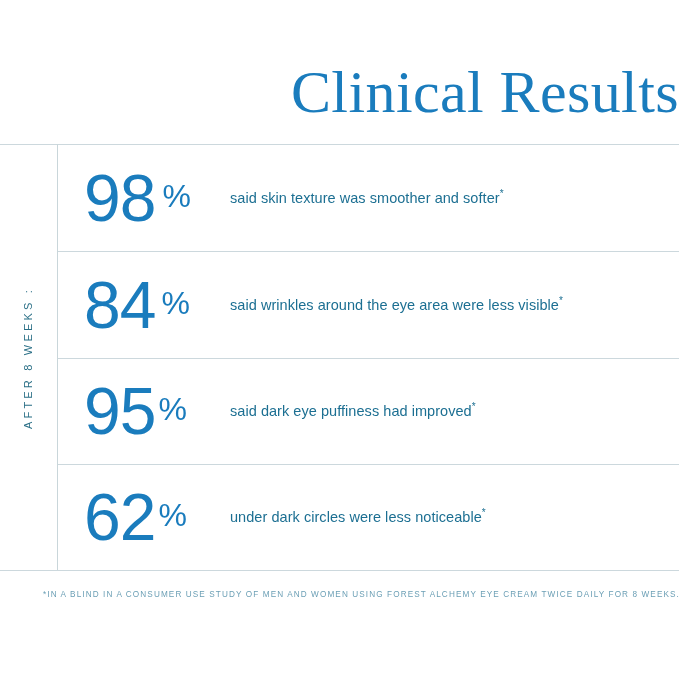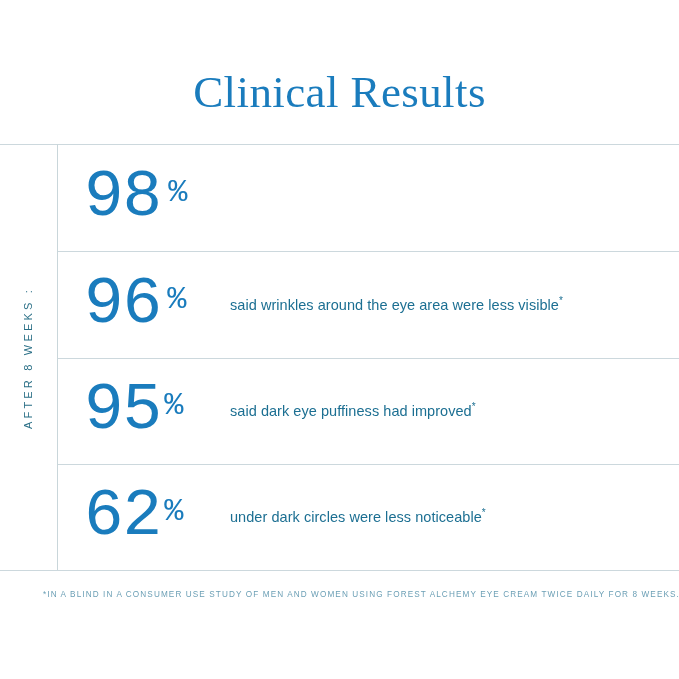--- a/index.html
+++ b/index.html
@@ -22,23 +22,23 @@
     background: #ffffff;
     box-sizing: border-box;
   }
 
   
   .title {
     position: absolute;
     left: 0;
     top: 66px;
     width: 679px;
-    text-align: center;
+    text-align: right;
     font-family: "Liberation Serif", serif;
-    font-size: 45px;
+    font-size: 60px;
     line-height: 52px;
     letter-spacing: 0.4px;
     color: #1a7cbd;
     font-weight: 400;
     white-space: nowrap;
   }
 
   
   .rule-top {
     position: absolute;
@@ -107,21 +107,21 @@
   }
 
   .stat {
     flex: 0 0 auto;
     width: 172px;
     padding-left: 26px;
     box-sizing: border-box;
     display: flex;
     align-items: baseline;
     color: #1a7cbd;
-    font-family: Liberation Mono, monospace;
+    font-family: Liberation Sans, sans-serif;
   }
   .stat-number {
     font-size: 66px;
     line-height: 66px;
     font-weight: 400;
     letter-spacing: -1px;
   }
   .stat-percent {
     font-size: 32px;
     line-height: 32px;
@@ -178,25 +178,28 @@
     <span class="side-label-text">AFTER 8 WEEKS :</span>
   </div>
 
   <div class="rows">
 
     <div class="row row-0">
       <div class="stat">
         <span class="stat-number">98</span>
         <span class="stat-percent">%</span>
       </div>
+      <div class="desc">
+        <span>said skin texture was smoother and softer</span><span class="asterisk">*</span>
+      </div>
     </div>
 
     <div class="row row-1">
       <div class="stat">
-        <span class="stat-number">96</span>
+        <span class="stat-number">84</span>
         <span class="stat-percent">%</span>
       </div>
       <div class="desc">
         <span>said wrinkles around the eye area were less visible</span><span class="asterisk">*</span>
       </div>
     </div>
 
     <div class="row row-2">
       <div class="stat">
         <span class="stat-number">95</span>

